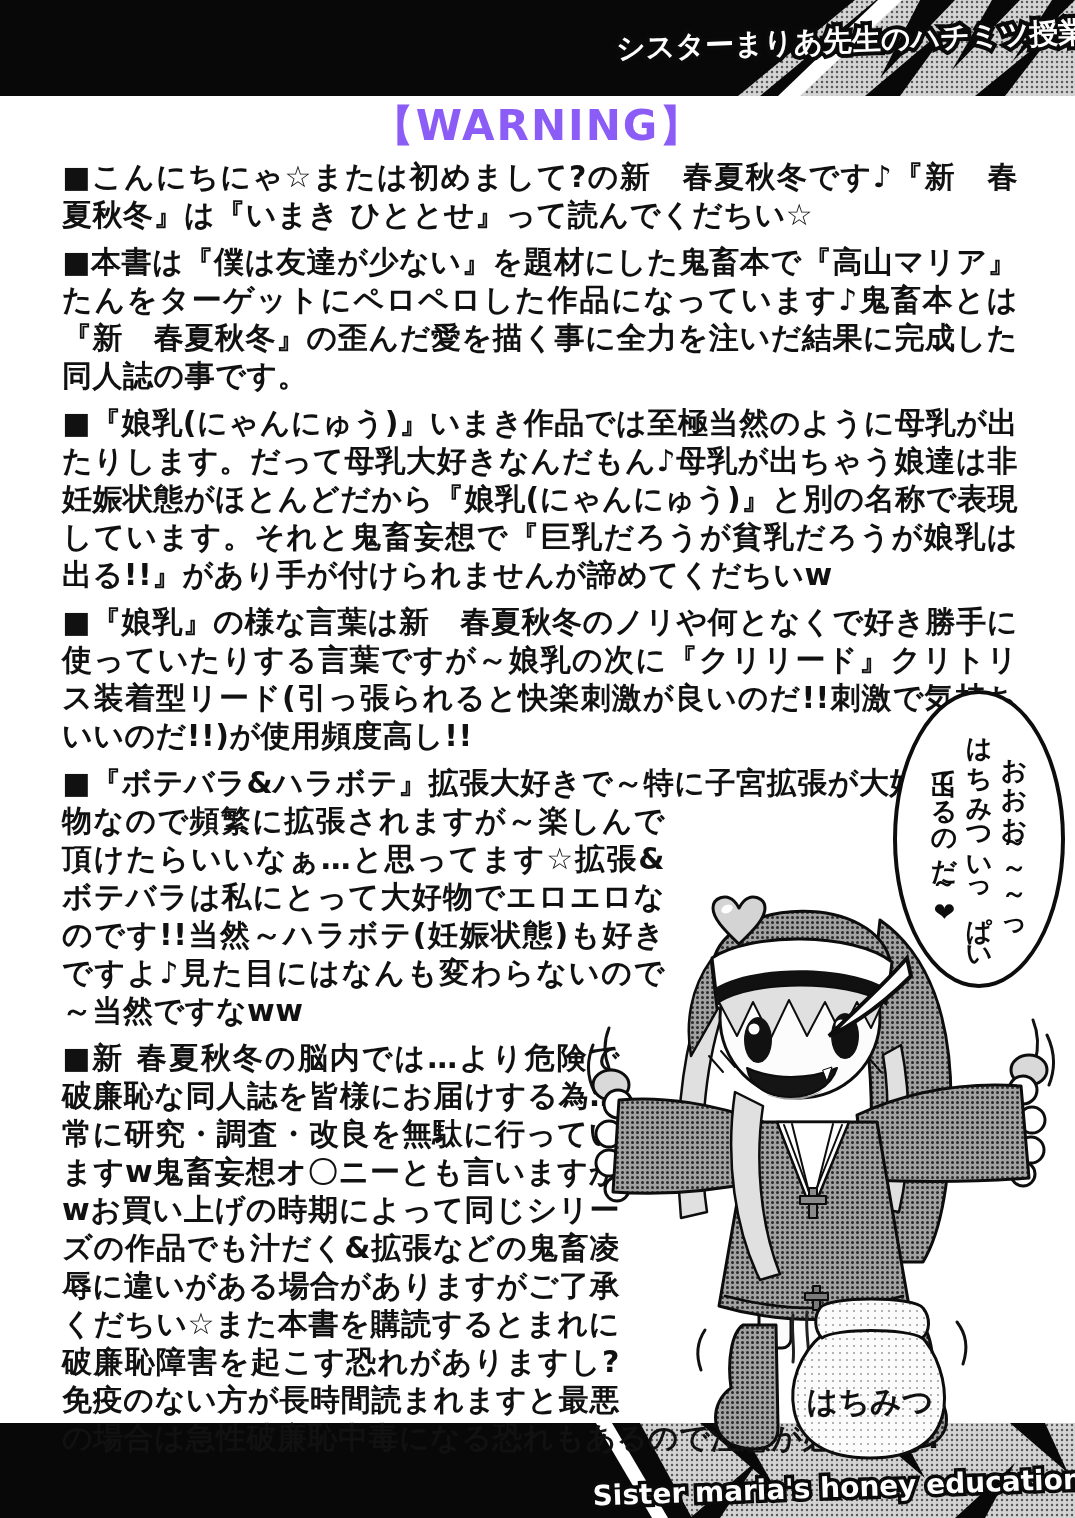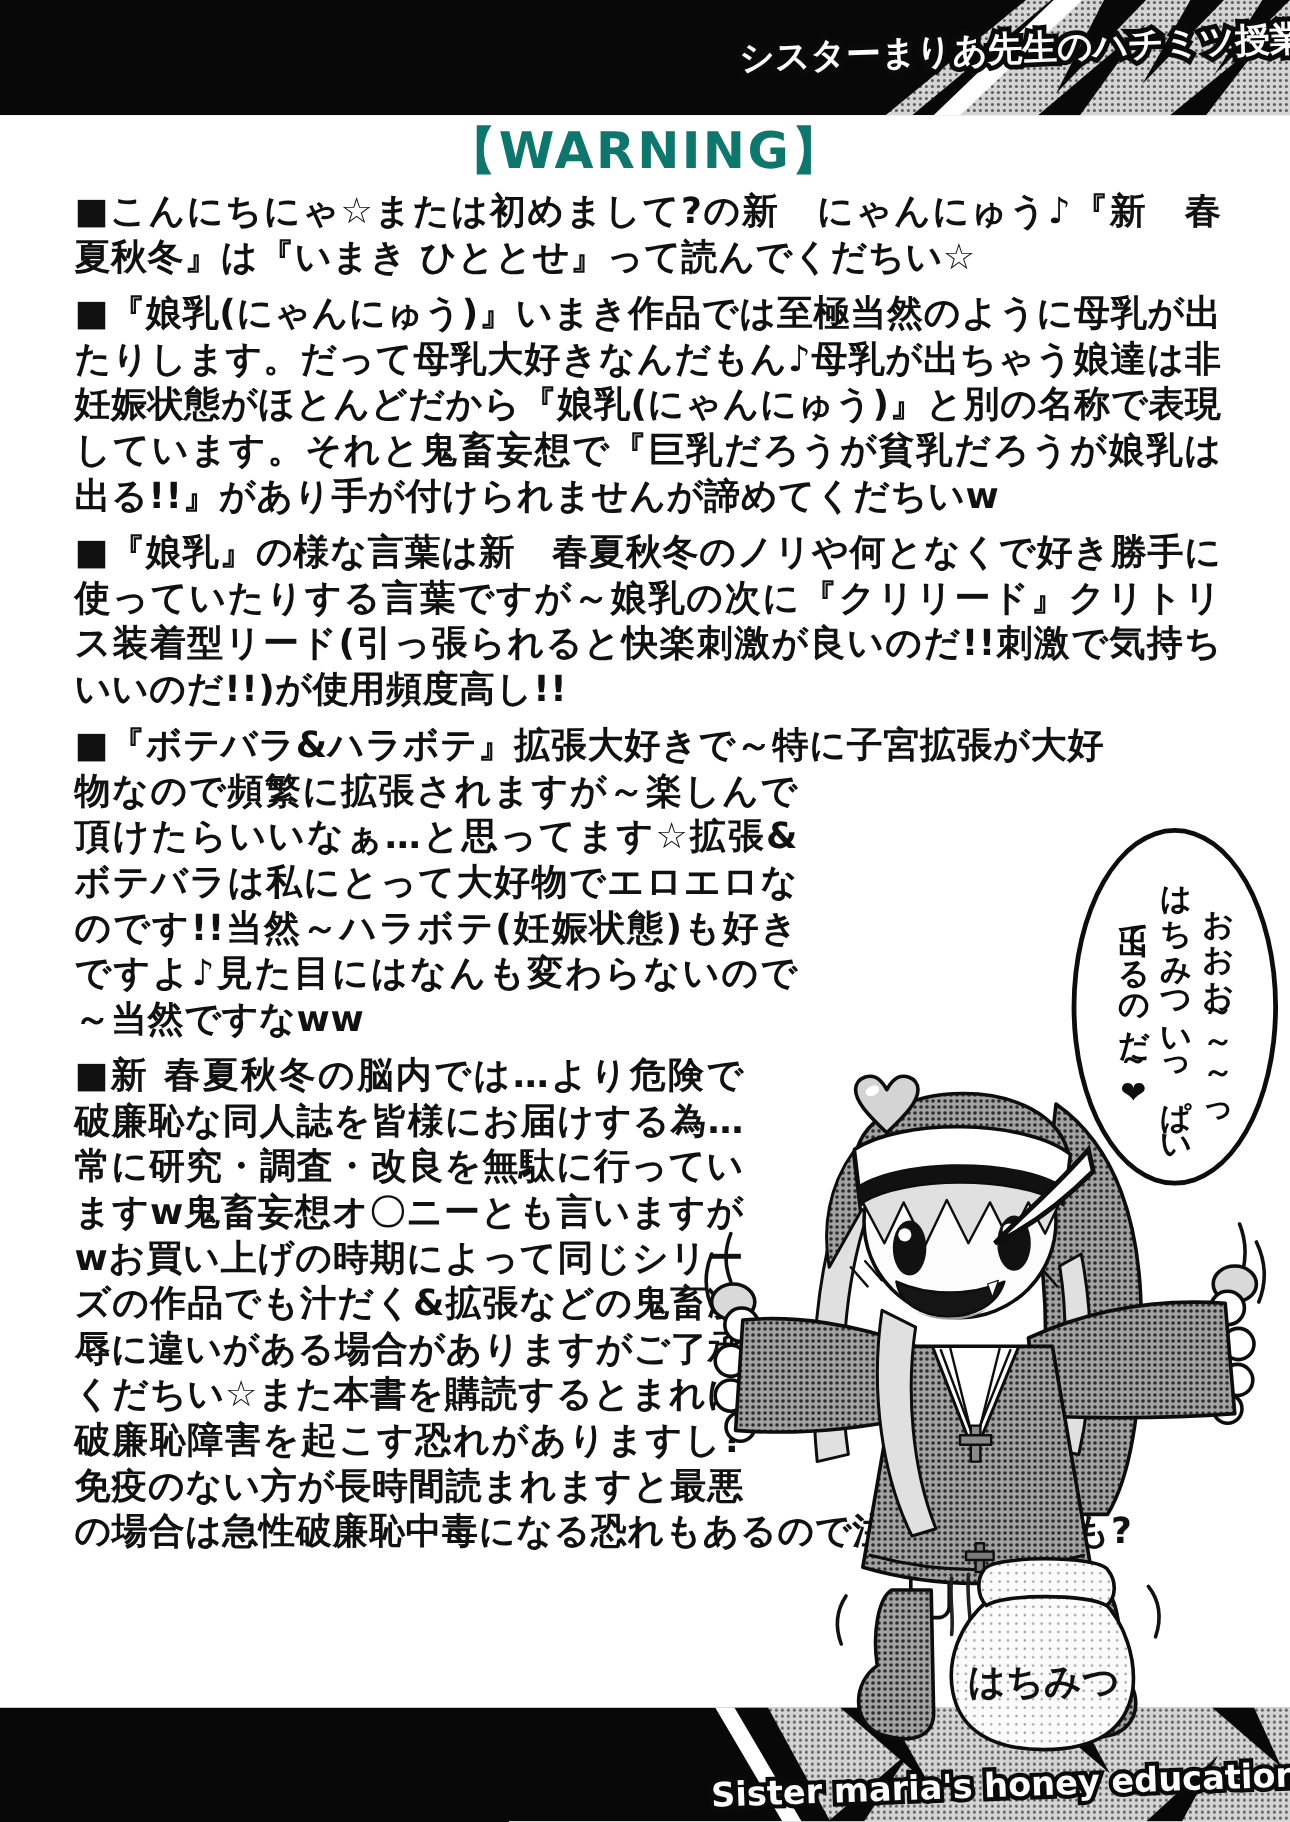--- a/index.html
+++ b/index.html
@@ -8,21 +8,21 @@
     font-family:"DejaVu Sans","Liberation Sans",sans-serif;color:#111;
   }
   
   .banner{position:absolute;left:0;width:1075px;z-index:1;}
   .banner svg{display:block;}
   .banner-top{top:0;height:96px;}
   .banner-bottom{top:1423px;height:95px;}
   
   .warning-title{
     position:absolute;top:98px;left:0;width:1075px;text-align:center;
-    font-size:42px;font-weight:600;letter-spacing:2px;color:#0f766e;z-index:2;
+    font-size:42px;font-weight:600;letter-spacing:2px;color:#8b5cf6;z-index:2;
   }
   
   .content{
     position:absolute;top:158px;left:62px;width:956px;z-index:2;
     font-size:30px;line-height:38px;font-weight:600;letter-spacing:.5px;
     text-align:justify;
   }
   .content p{margin:0 0 9px 0;}
   .art-spacer{
     float:right;width:430px;height:650px;margin-left:8px;
@@ -74,21 +74,22 @@
       <polygon points="865,96 900,96 955,20"></polygon>
       <polygon points="975,96 1005,96 1056,30"></polygon>
     </g>
     <text x="852" y="50" transform="rotate(-2 852 50)" text-anchor="middle" font-size="29" font-weight="bold" fill="#ffffff" stroke="#0a0a0a" stroke-width="8" paint-order="stroke">シスターまりあ先生のハチミツ授業</text>
   </svg>
 </div>
 
 <div class="warning-title">【WARNING】</div>
 
 <div class="content">
-  <p>■こんにちにゃ☆または初めまして?の新　にゃんにゅう♪『新　春夏秋冬』は『いまき ひととせ』って読んでくだちい☆</p>
+  <p>■こんにちにゃ☆または初めまして?の新　春夏秋冬です♪『新　春夏秋冬』は『いまき ひととせ』って読んでくだちい☆</p>
+  <p>■本書は『僕は友達が少ない』を題材にした鬼畜本で『高山マリア』たんをターゲットにペロペロした作品になっています♪鬼畜本とは『新　春夏秋冬』の歪んだ愛を描く事に全力を注いだ結果に完成した同人誌の事です。</p>
   <p>■『娘乳(にゃんにゅう)』いまき作品では至極当然のように母乳が出たりします。だって母乳大好きなんだもん♪母乳が出ちゃう娘達は非妊娠状態がほとんどだから『娘乳(にゃんにゅう)』と別の名称で表現しています。それと鬼畜妄想で『巨乳だろうが貧乳だろうが娘乳は出る!!』があり手が付けられませんが諦めてくだちいw</p>
   <p>■『娘乳』の様な言葉は新　春夏秋冬のノリや何となくで好き勝手に使っていたりする言葉ですが～娘乳の次に『クリリード』クリトリス装着型リード(引っ張られると快楽刺激が良いのだ!!刺激で気持ちいいのだ!!)が使用頻度高し!!</p>
   <div class="art-spacer"></div>
   <p>■『ボテバラ&amp;ハラボテ』拡張大好きで～特に子宮拡張が大好物なので頻繁に拡張されますが～楽しんで頂けたらいいなぁ…と思ってます☆拡張&amp;ボテバラは私にとって大好物でエロエロなのです!!当然～ハラボテ(妊娠状態)も好きですよ♪見た目にはなんも変わらないので～当然ですなww</p>
   <p>■新 春夏秋冬の脳内では…より危険で破廉恥な同人誌を皆様にお届けする為…常に研究・調査・改良を無駄に行っていますw鬼畜妄想オ〇ニーとも言いますがwお買い上げの時期によって同じシリーズの作品でも汁だく&amp;拡張などの鬼畜凌辱に違いがある場合がありますがご了承くだちい☆また本書を購読するとまれに破廉恥障害を起こす恐れがありますし?免疫のない方が長時間読まれますと最悪の場合は急性破廉恥中毒になる恐れもあるので注意が必要かも?</p>
 </div>
 
 <div class="artwork">
 
   <svg class="bubble-tail" width="96" height="96" viewBox="0 0 96 96">

